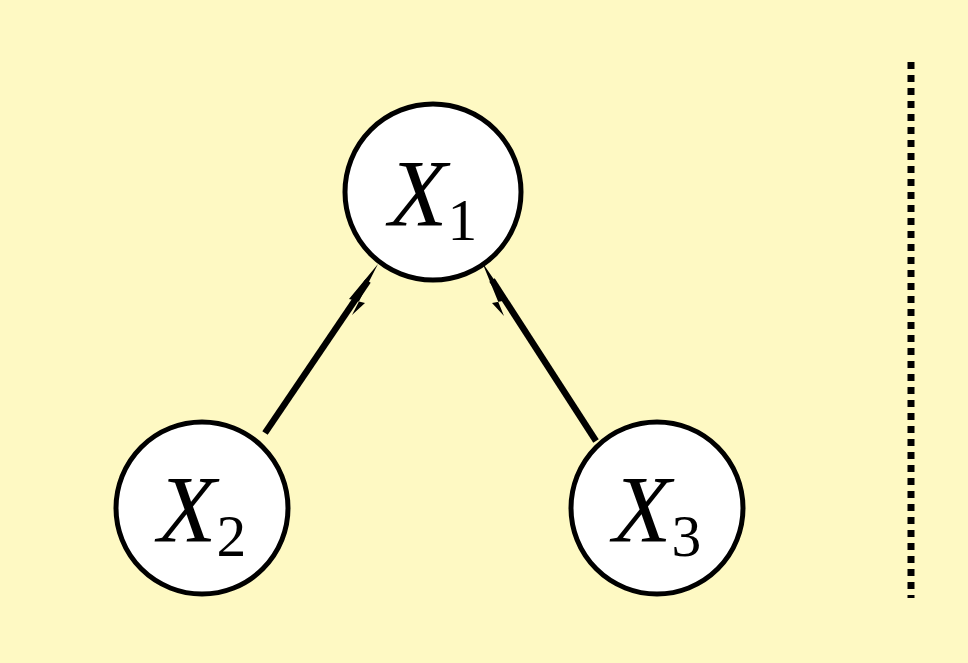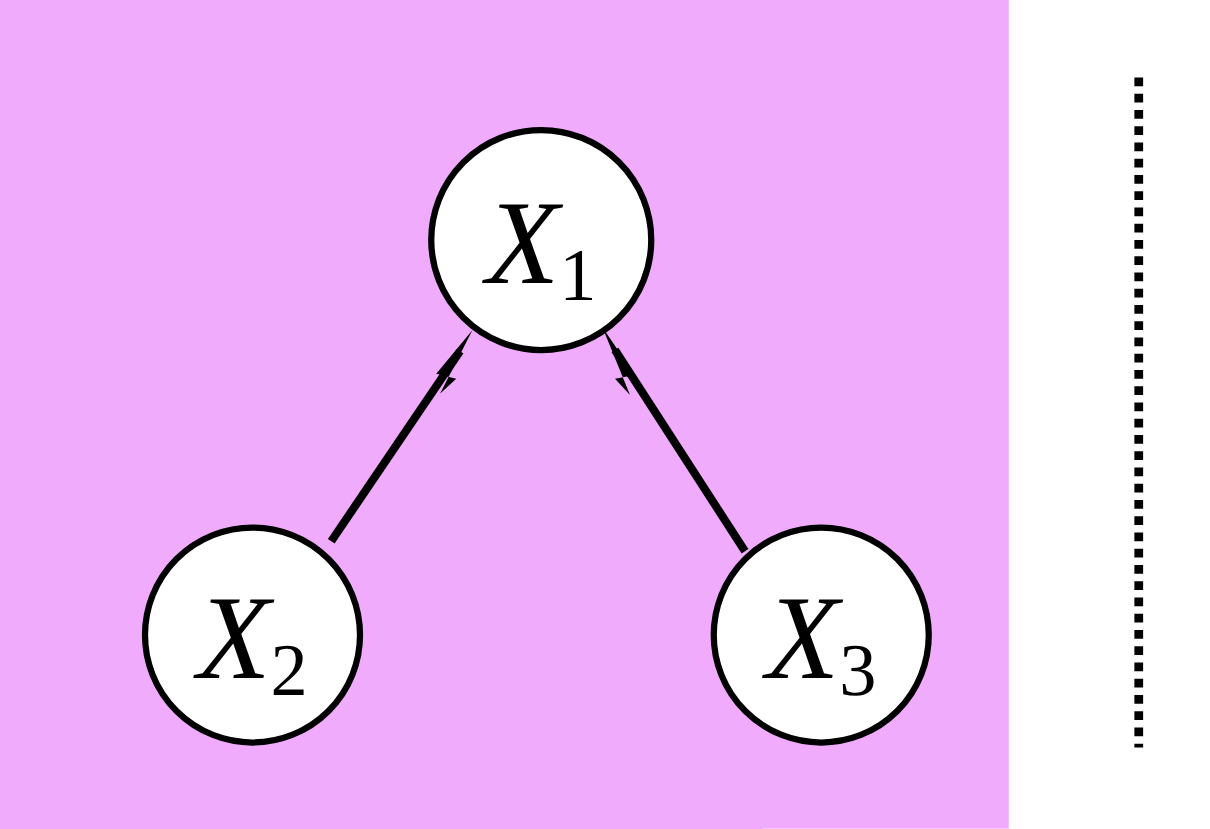--- a/index.html
+++ b/index.html
@@ -8,24 +8,23 @@
     background: #ffffff;
   }
   body {
     width: 968px;
     height: 663px;
     overflow: hidden;
     font-family: "Liberation Serif", "DejaVu Serif", serif;
   }
   #canvas {
     position: relative;
-    width: 792px;
+    width: 968px;
     height: 663px;
-    background: #f0abfc;
-    padding-left: 15px;
+    background: #fef9c3;
   }
   #graph-svg {
     position: absolute;
     left: 0;
     top: 0;
     width: 968px;
     height: 663px;
     display: block;
   }
   .node-label {

